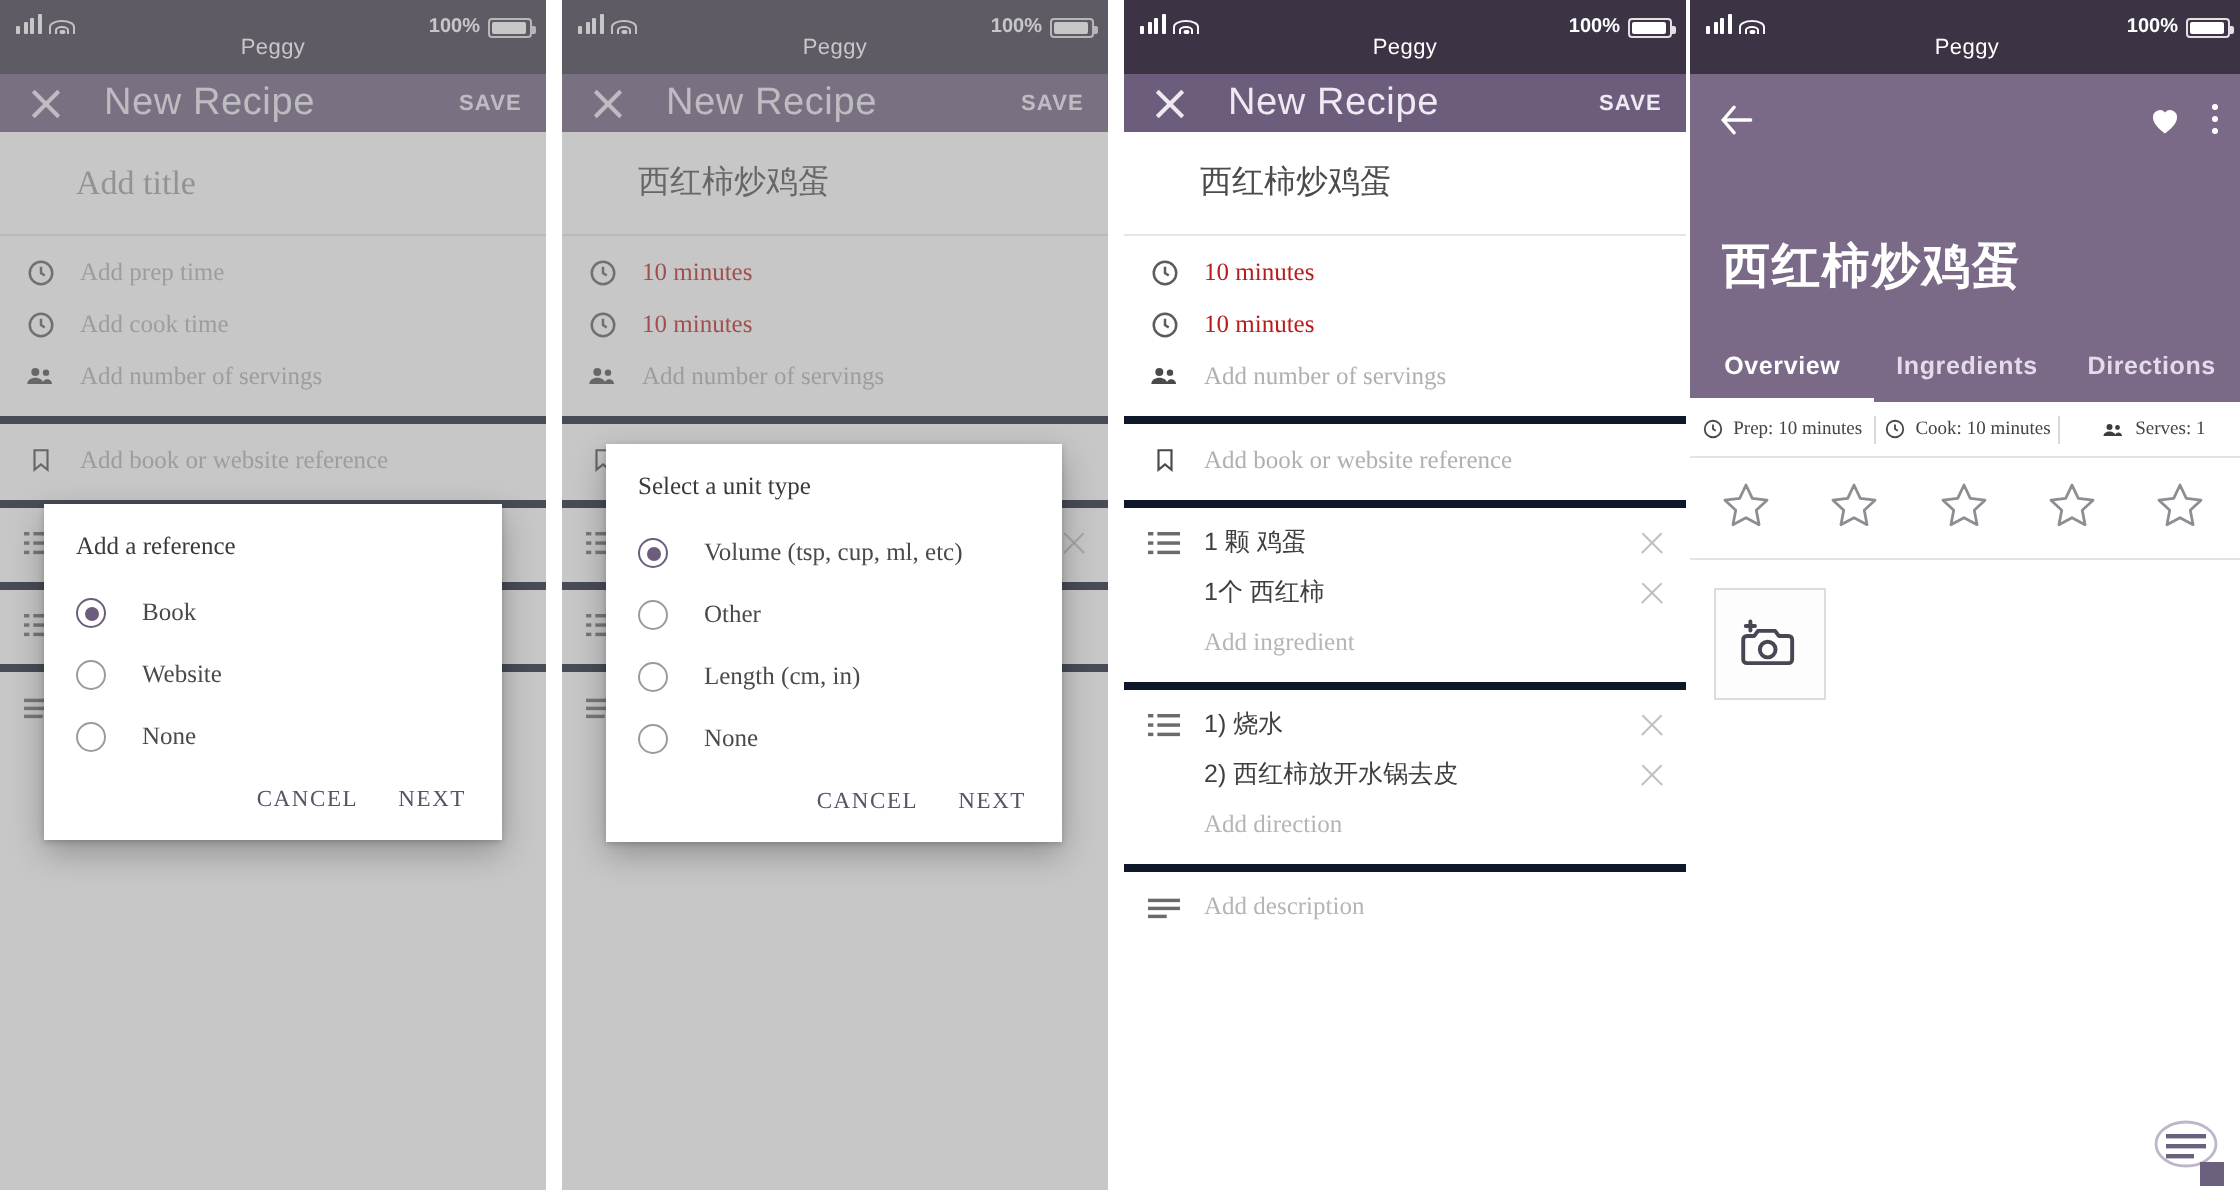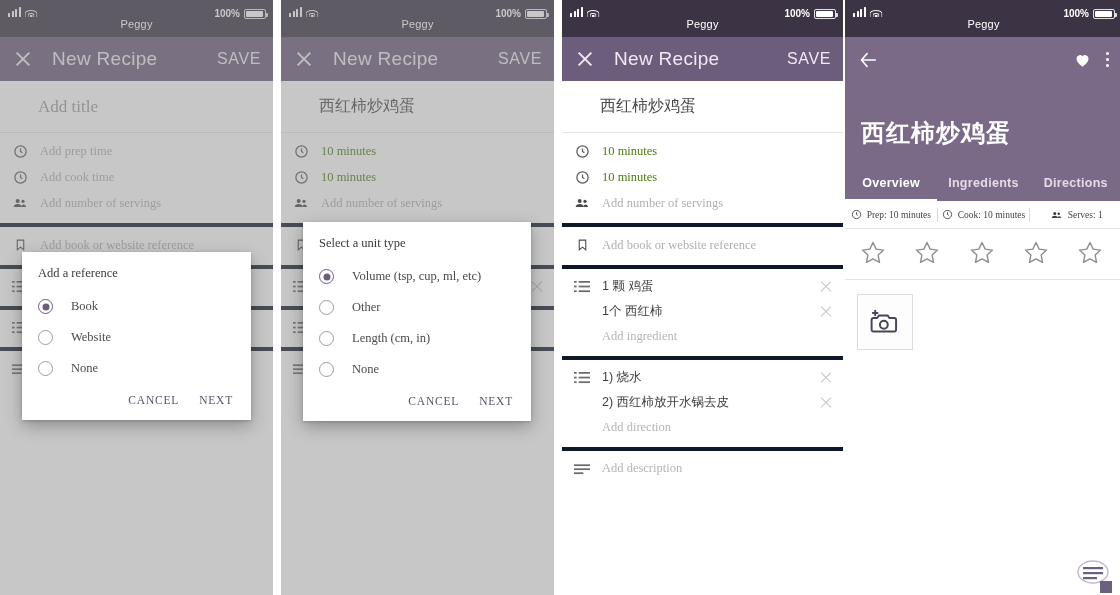--- a/index.html
+++ b/index.html
@@ -47,53 +47,53 @@
   .wifi span:nth-child(2){ width:7px; height:4px; }
   .wifi span:nth-child(3){ width:2.5px; height:2.5px; background:#fff; border:none; border-radius:50%; bottom:0; }
   .sb-right { position:absolute; right:7px; top:8px; display:flex; align-items:center; gap:4px; }
   .batt-pct { font-family:"Liberation Sans",sans-serif; font-size:10px; font-weight:700; color:#fff; }
   .batt { width:22px; height:10px; border:1.3px solid rgba(255,255,255,.85); border-radius:2px; position:relative; }
   .batt::after { content:""; position:absolute; right:-3px; top:3px; width:2px; height:4px; background:rgba(255,255,255,.85); border-radius:0 1px 1px 0;}
   .batt i { position:absolute; left:1px; top:1px; bottom:1px; width:17px; background:#fff; border-radius:1px; }
 
   
   .appbar {
-    height: 44px; background: #6d5d7c; display:flex; align-items:center;
+    height: 29px; background: #6d5d7c; display:flex; align-items:center;
     padding: 0 12px; color:#fff; position:relative; z-index:4;
   }
   .appbar .close { width:22px; height:22px; position:relative; flex:0 0 22px; cursor:pointer; }
   .appbar .close::before, .appbar .close::after {
     content:""; position:absolute; left:2px; top:10px; width:18px; height:2px; background:#efeaf2;
   }
   .appbar .close::before { transform: rotate(45deg); }
   .appbar .close::after  { transform: rotate(-45deg); }
   .appbar .title {
     margin-left: 18px; font-size: 19px; color:#efe9f3; letter-spacing:.3px;
     font-family: "Liberation Sans", sans-serif; font-weight:300;
   }
   .appbar .save {
-    margin-left:auto; font-family:"Liberation Sans",sans-serif; font-size:16px;
-    letter-spacing:.6px; color:#efe9f3; font-weight:400; cursor:pointer;
+    margin-left:auto; font-family:"Liberation Sans",sans-serif; font-size:11px;
+    letter-spacing:.6px; color:#efe9f3; font-weight:700; cursor:pointer;
   }
 
   
   .ebody { position:relative; background:#fff; height:514px; }
   .title-row {
     height: 52px; display:flex; align-items:center; padding-left:38px;
     border-bottom:1px solid #e6e6e6;
   }
   .title-row .ttxt { font-size: 17px; color:#9e9e9e; }
   .title-row .ttxt.filled { color:#4b4b4b; font-family:"Liberation Sans",sans-serif; font-weight:400; font-size:16px;}
 
   .row {
     display:flex; align-items:center; min-height: 26px; padding: 3px 10px 3px 10px;
   }
   .row .ic { width:20px; flex:0 0 20px; display:flex; justify-content:center; align-items:center; margin-right:10px;}
   .row .txt { font-size:12.5px; color:#b0b0b0; }
-  .row .txt.val { color:#4d7c0f; }
+  .row .txt.val { color:#b91c1c; }
   .sect { border-bottom:4px solid #0f172a; padding: 5px 0 7px 0; }
   .sect.last { border-bottom:none; }
 
   .ing-row { display:flex; align-items:center; padding:3px 10px; min-height:25px; }
   .ing-row .ic { width:20px; flex:0 0 20px; margin-right:10px; display:flex; justify-content:center;}
   .ing-row .label { font-size:12.5px; color:#3f3f3f; font-family:"Liberation Sans",sans-serif; }
   .ing-row .label.ph { color:#b5b5b5; font-family:"Liberation Serif",serif; font-size:12.5px;}
   .ing-row .x { margin-left:auto; width:14px; height:14px; position:relative; cursor:pointer; opacity:.55;}
   .ing-row .x::before, .ing-row .x::after {
     content:""; position:absolute; left:0; top:6px; width:14px; height:1.4px; background:#8e8e8e;

